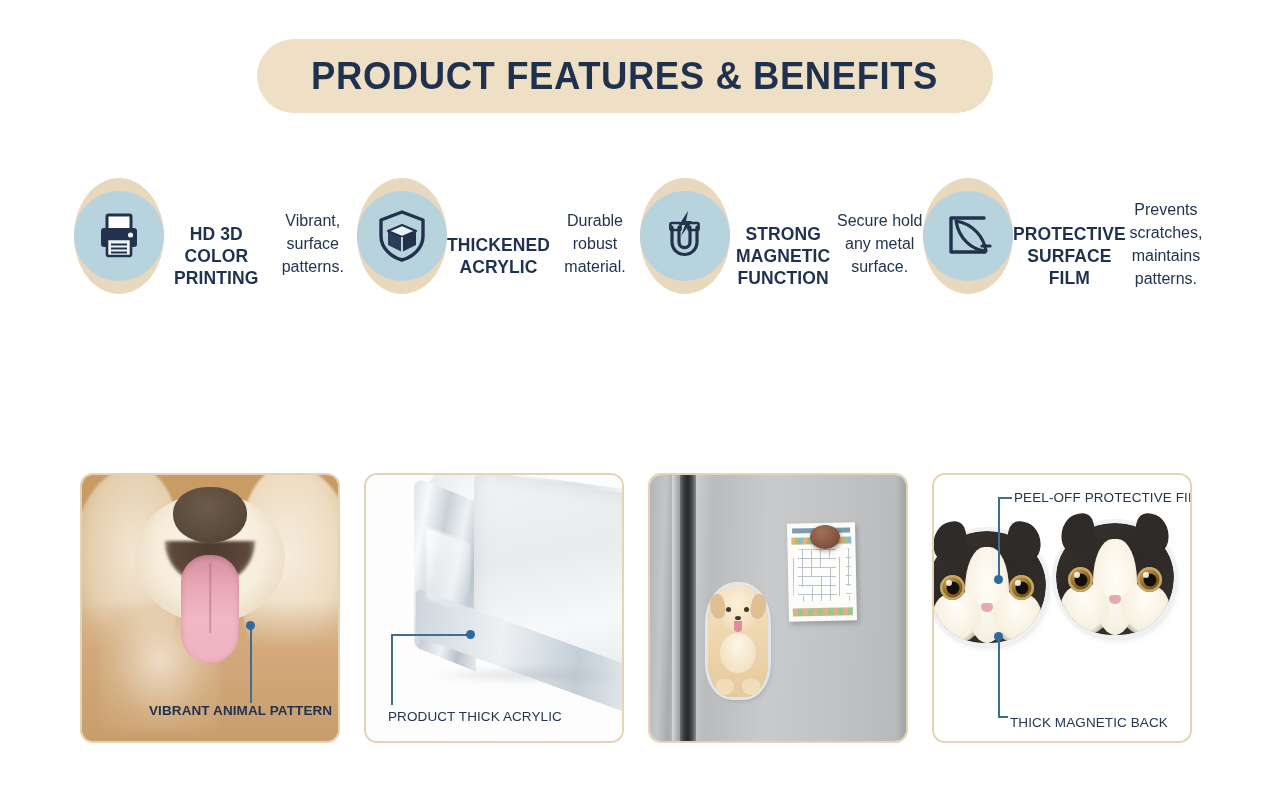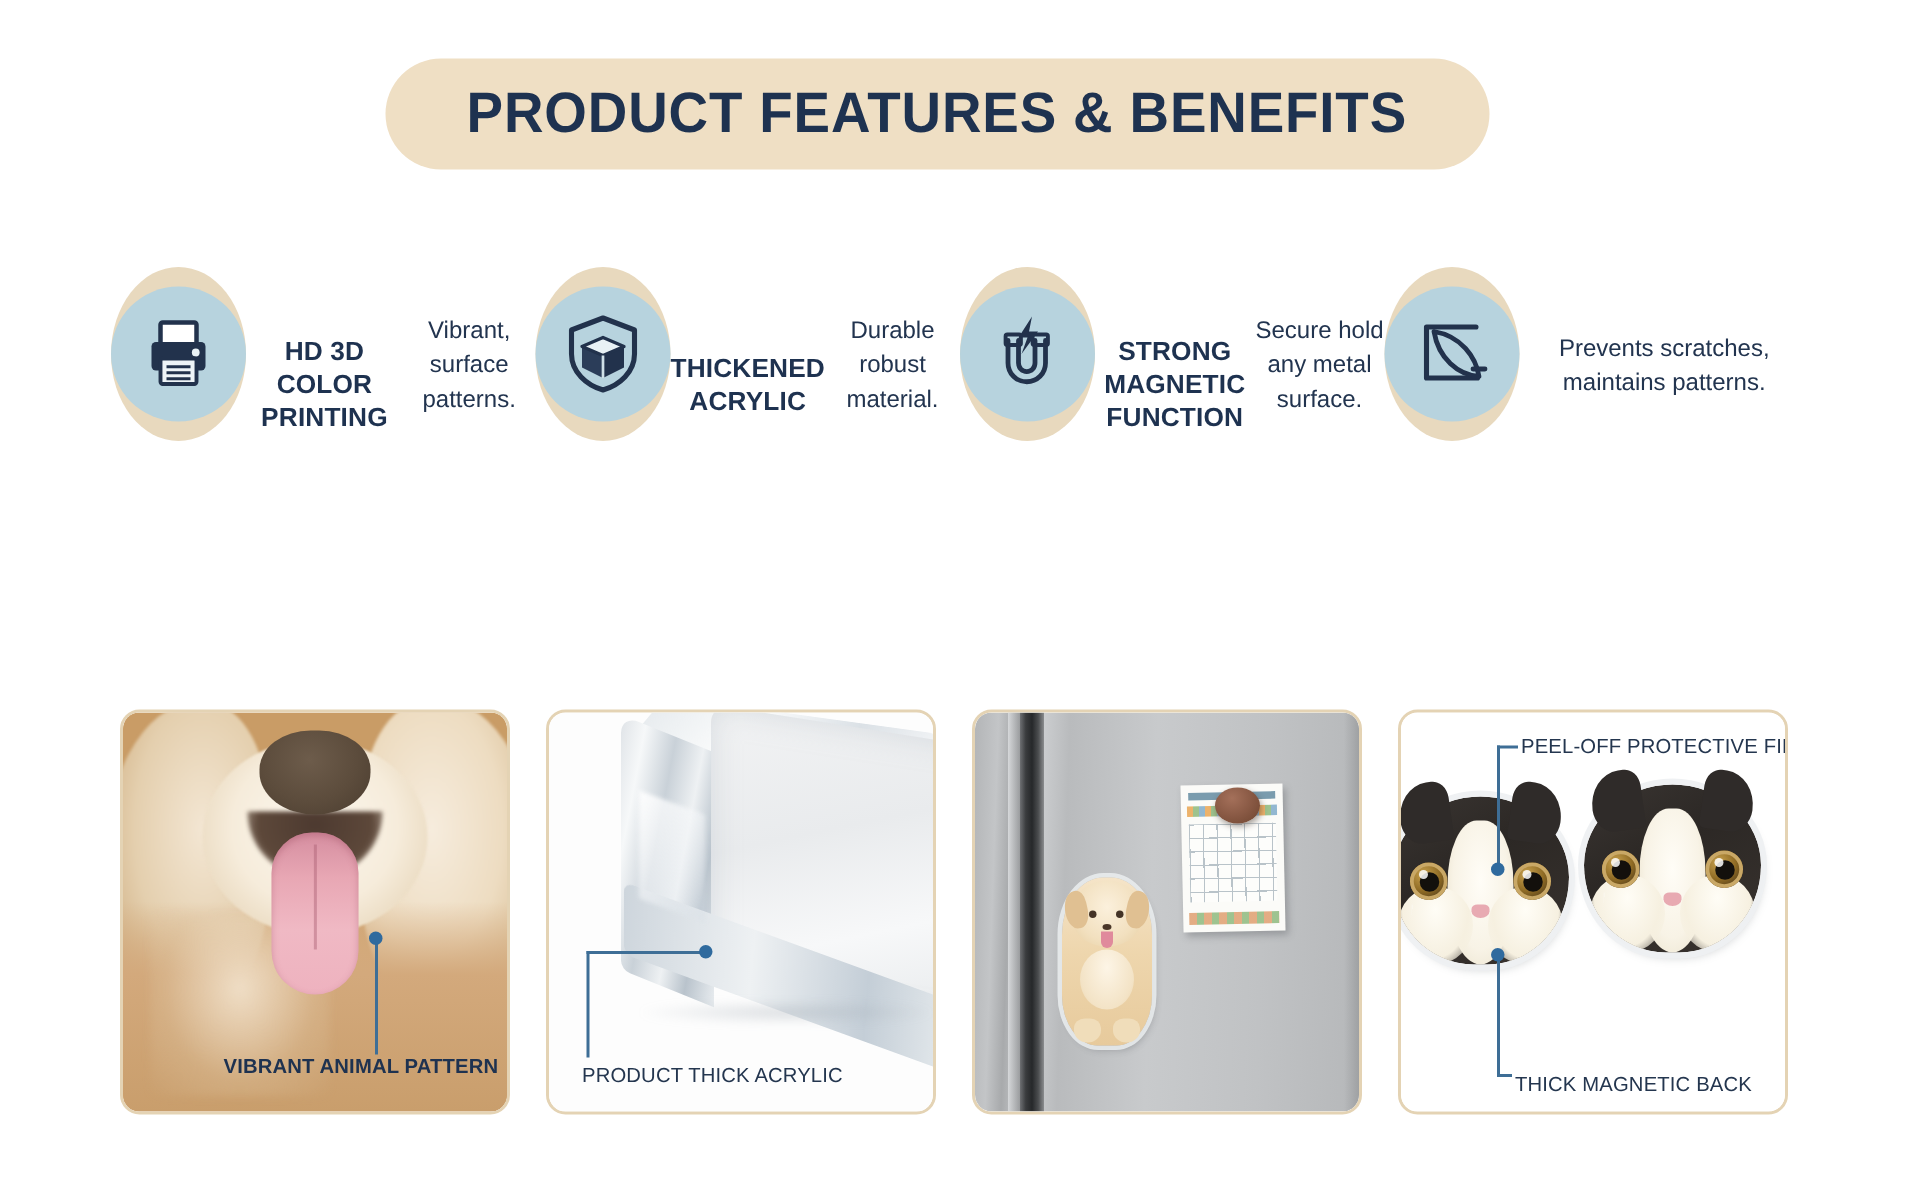--- a/index.html
+++ b/index.html
@@ -460,20 +460,21 @@
   <div class="feature">
     <div class="icon-circle">
       <div class="icon-inner">
         <svg width="54" height="52" viewBox="0 0 54 52" fill="none">
           <path d="M43 8 H10 V42 H44" fill="none" stroke="#22324c" stroke-width="3.4" stroke-linecap="round" stroke-linejoin="round"></path>
           <path d="M15 11 C33 14 43 28 45 41 C31 40 18 29 15 11 Z" fill="none" stroke="#22324c" stroke-width="3.2" stroke-linejoin="round"></path>
           <path d="M41 36 H49" stroke="#22324c" stroke-width="3.2" stroke-linecap="round"></path>
         </svg>
       </div>
     </div>
+    <div class="feature-title">PROTECTIVE SURFACE FILM</div>
     <div class="feature-desc">Prevents scratches, maintains patterns.</div>
   </div>
 </div>
 
 <div class="cards">
 
   <div class="card">
     <div class="card-media">
       <div class="dogface">
         <div class="dog-fur-l"></div>

